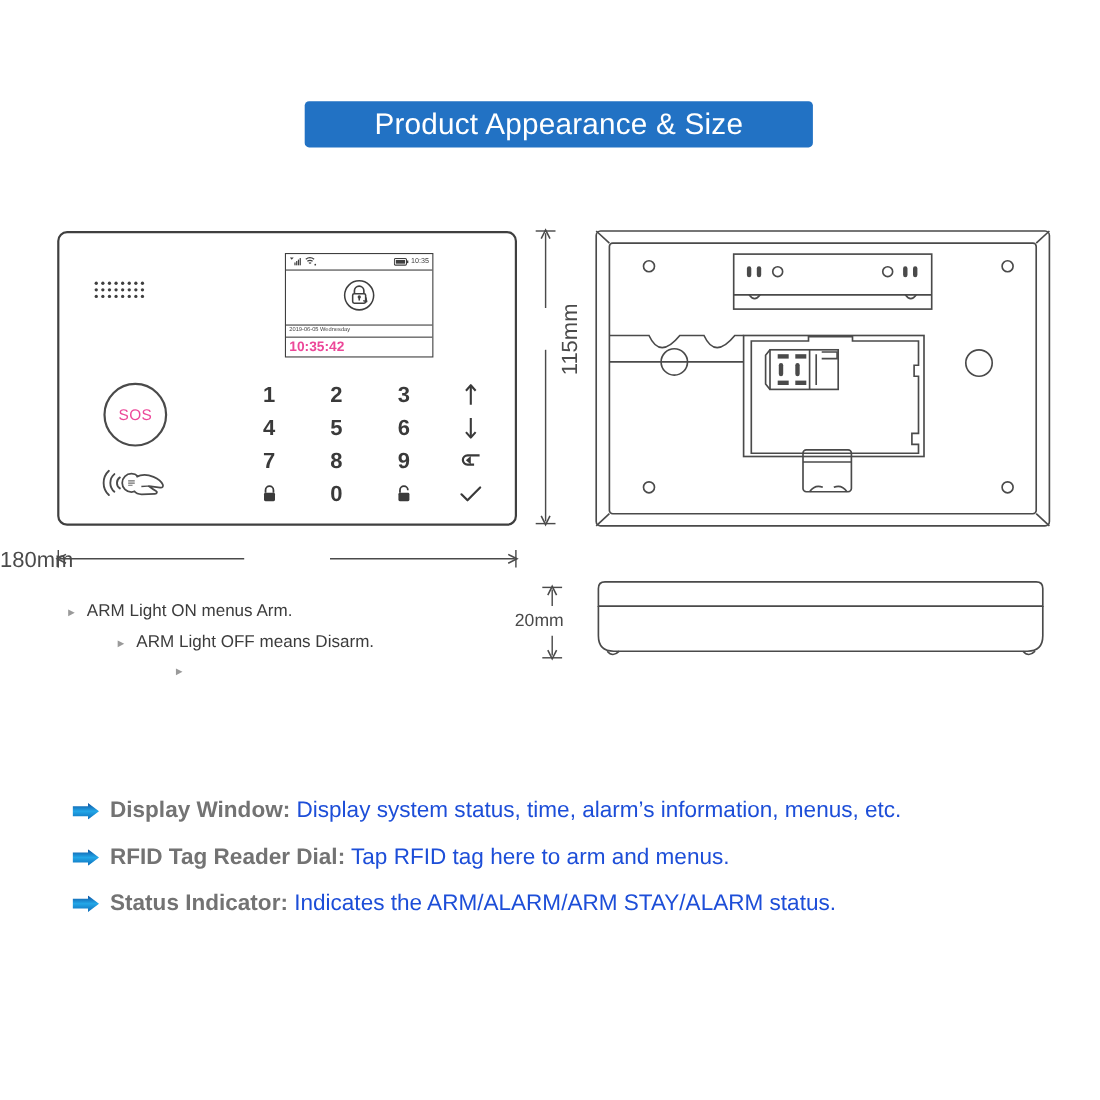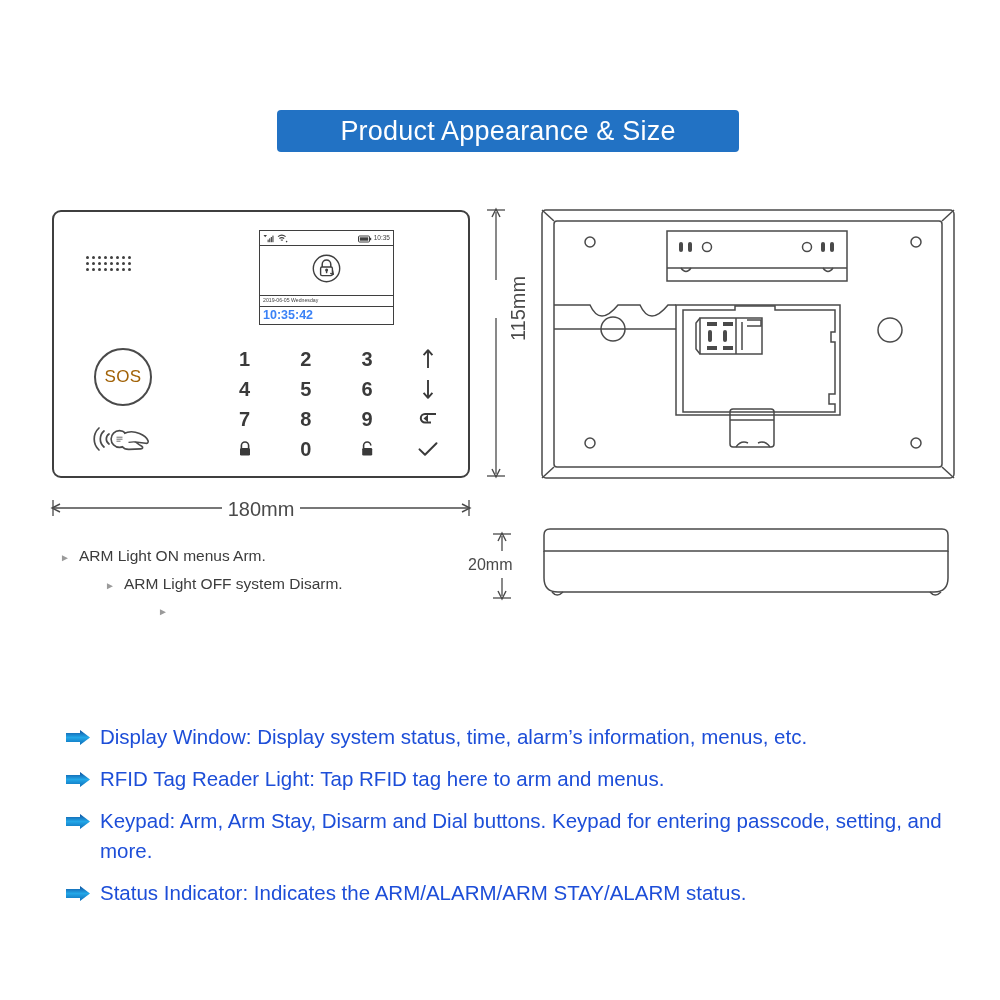--- a/index.html
+++ b/index.html
@@ -21,21 +21,20 @@
     position: absolute;
     left: 277px;
     top: 92px;
     width: 462px;
     height: 42px;
     background: #2272c4;
     border-radius: 4px;
     display: flex;
     align-items: center;
     justify-content: center;
-    margin-top: 18px;
   }
   #title-banner .title-text {
     color: #ffffff;
     font-size: 27px;
     letter-spacing: .2px;
     white-space: nowrap;
   }
 
   
   .svg-layer {
@@ -123,40 +122,40 @@
   #display-timebar {
     height: 17px;
     display: flex;
     align-items: center;
     padding-left: 3px;
     box-sizing: border-box;
   }
   #display-timebar span {
     font-size: 12.5px;
     font-weight: bold;
-    color: #3b82f6;
+    color: #ec4899;
     line-height: 1;
   }
 
   
   #sos-button {
     position: absolute;
     left: 40px;
     top: 136px;
     width: 58px; height: 58px;
     border: 2.2px solid #4a4a4a;
     border-radius: 50%;
     display: flex;
     align-items: center;
     justify-content: center;
     box-sizing: border-box;
   }
   #sos-button span {
-    font-size: 17px;
-    color: #a16207;
+    font-size: 14px;
+    color: #ec4899;
     letter-spacing: .3px;
   }
 
   
   #rfid-zone {
     position: absolute;
     left: 36px;
     top: 208px;
     width: 66px;
     height: 38px;
@@ -196,21 +195,20 @@
     transform: rotate(-90deg);
     transform-origin: center;
     font-size: 20px;
     color: #4a4a4a;
     white-space: nowrap;
   }
   #dim-180 {
     position: absolute;
     left: 0; top: 498px;
     width: 522px;
-    text-align: center;
     font-size: 20px;
     color: #4a4a4a;
   }
   #dim-20 {
     position: absolute;
     left: 468px;
     top: 556px;
     font-size: 16px;
     color: #4a4a4a;
     white-space: nowrap;
@@ -257,22 +255,22 @@
     flex: 0 0 auto;
     margin-top: 8px;
     margin-right: 10px;
   }
   .feature-text {
     font-size: 20.5px;
     line-height: 30px;
     color: #1f6fc4;
   }
   .feature-text b {
-    font-weight: normal;
-    color: #1d4ed8;
+    font-weight: bold;
+    color: #737373;
   }
   .feature-text .desc { font-weight: normal; color: #1d4ed8; }
 </style>
 </head>
 <body>
 
 <div id="title-banner">
   <span class="title-text">Product Appearance &amp; Size</span>
 </div>
 
@@ -536,21 +534,21 @@
 <div id="dim-180">180mm</div>
 <div id="dim-20">20mm</div>
 
 <div id="arm-notes">
   <div class="arm-note lvl1">
     <span class="tri">►</span>
     <span>ARM Light ON menus Arm.</span>
   </div>
   <div class="arm-note lvl2">
     <span class="tri">►</span>
-    <span>ARM Light OFF system Disarm.</span>
+    <span>ARM Light OFF means Disarm.</span>
   </div>
   <div class="arm-note lvl3">
     <span class="tri">►</span>
   </div>
 </div>
 
 <div id="feature-list">
 
   <div class="feature-row">
     <span class="feature-bullet">
@@ -571,36 +569,25 @@
     </span>
   </div>
 
   <div class="feature-row">
     <span class="feature-bullet">
       <svg width="24" height="15" viewBox="0 0 24 15">
         <path d="M0 3 L14 3 L14 0 L24 7.5 L14 15 L14 12 L0 12 Z" fill="url(#bg1)"></path>
       </svg>
     </span>
     <span class="feature-text">
-      <b>RFID Tag Reader Light:</b>
+      <b>RFID Tag Reader Dial:</b>
       <span class="desc">Tap RFID tag here to arm and menus.</span>
     </span>
   </div>
 
-  <div class="feature-row">
-    <span class="feature-bullet">
-      <svg width="24" height="15" viewBox="0 0 24 15">
-        <path d="M0 3 L14 3 L14 0 L24 7.5 L14 15 L14 12 L0 12 Z" fill="url(#bg1)"></path>
-      </svg>
-    </span>
-    <span class="feature-text">
-      <b>Keypad:</b>
-      <span class="desc">Arm, Arm Stay, Disarm and Dial buttons. Keypad for entering passcode, setting, and more.</span>
-    </span>
-  </div>
 
   <div class="feature-row">
     <span class="feature-bullet">
       <svg width="24" height="15" viewBox="0 0 24 15">
         <path d="M0 3 L14 3 L14 0 L24 7.5 L14 15 L14 12 L0 12 Z" fill="url(#bg1)"></path>
       </svg>
     </span>
     <span class="feature-text">
       <b>Status Indicator:</b>
       <span class="desc">Indicates the ARM/ALARM/ARM STAY/ALARM status.</span>

